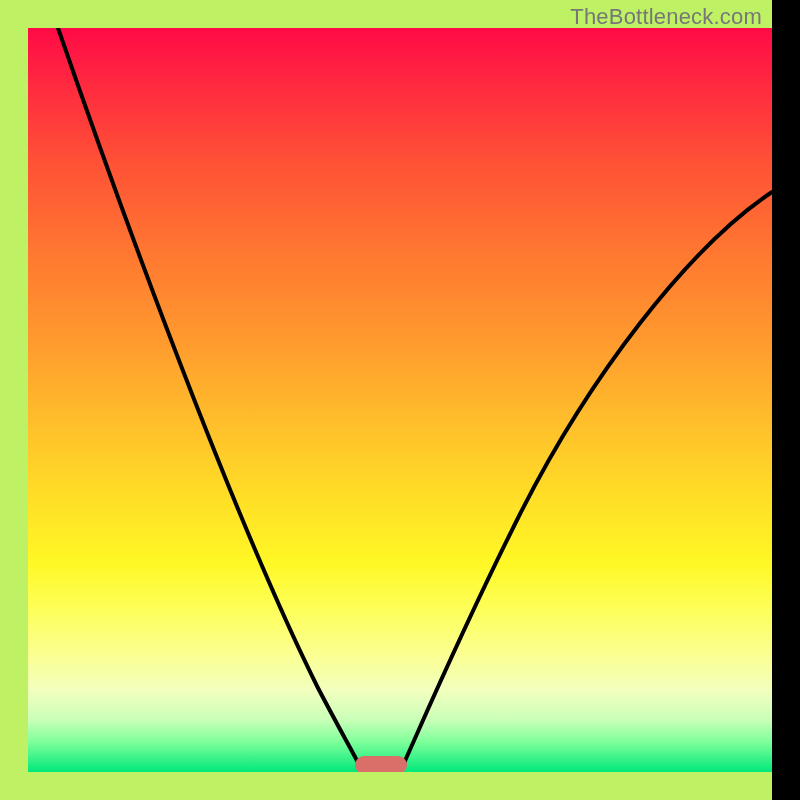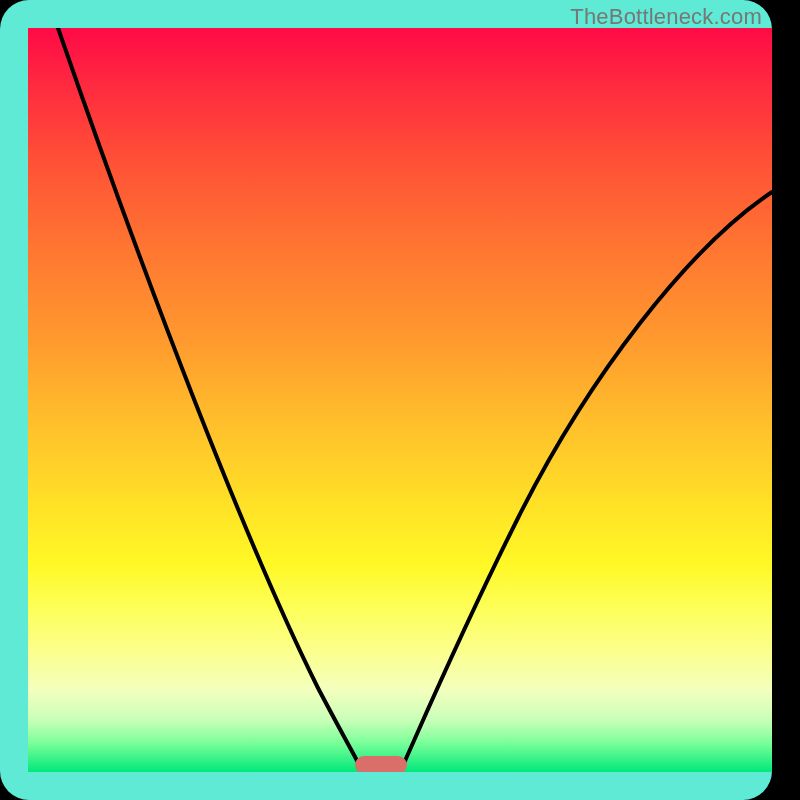--- a/index.html
+++ b/index.html
@@ -8,22 +8,21 @@
     width: 800px;
     height: 800px;
     overflow: hidden;
     background: #000;
     font-family: Arial, Helvetica, sans-serif;
   }
   .stage {
     position: relative;
     width: 772px;
     height: 800px;
-    background: #5eead4;
-    border-radius: 29px;
+    background: #bef264;
   }
   .plot-area {
     position: absolute;
     left: 28px;
     top: 28px;
     width: 744px;
     height: 744px;
     
     background: linear-gradient(
       to bottom,

